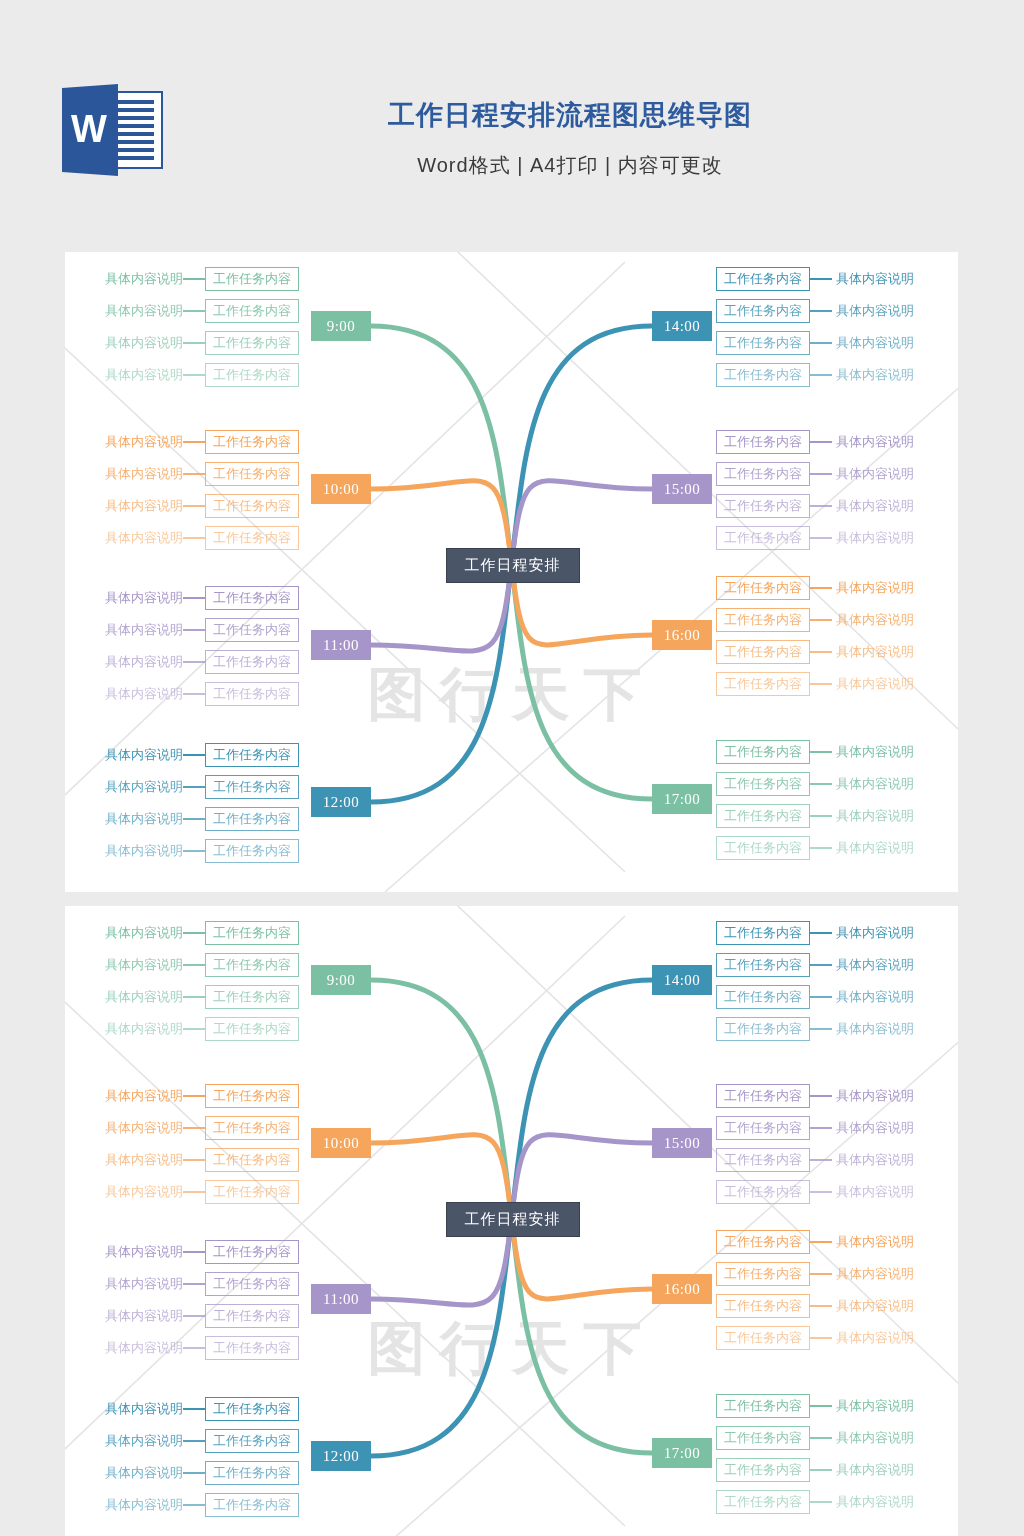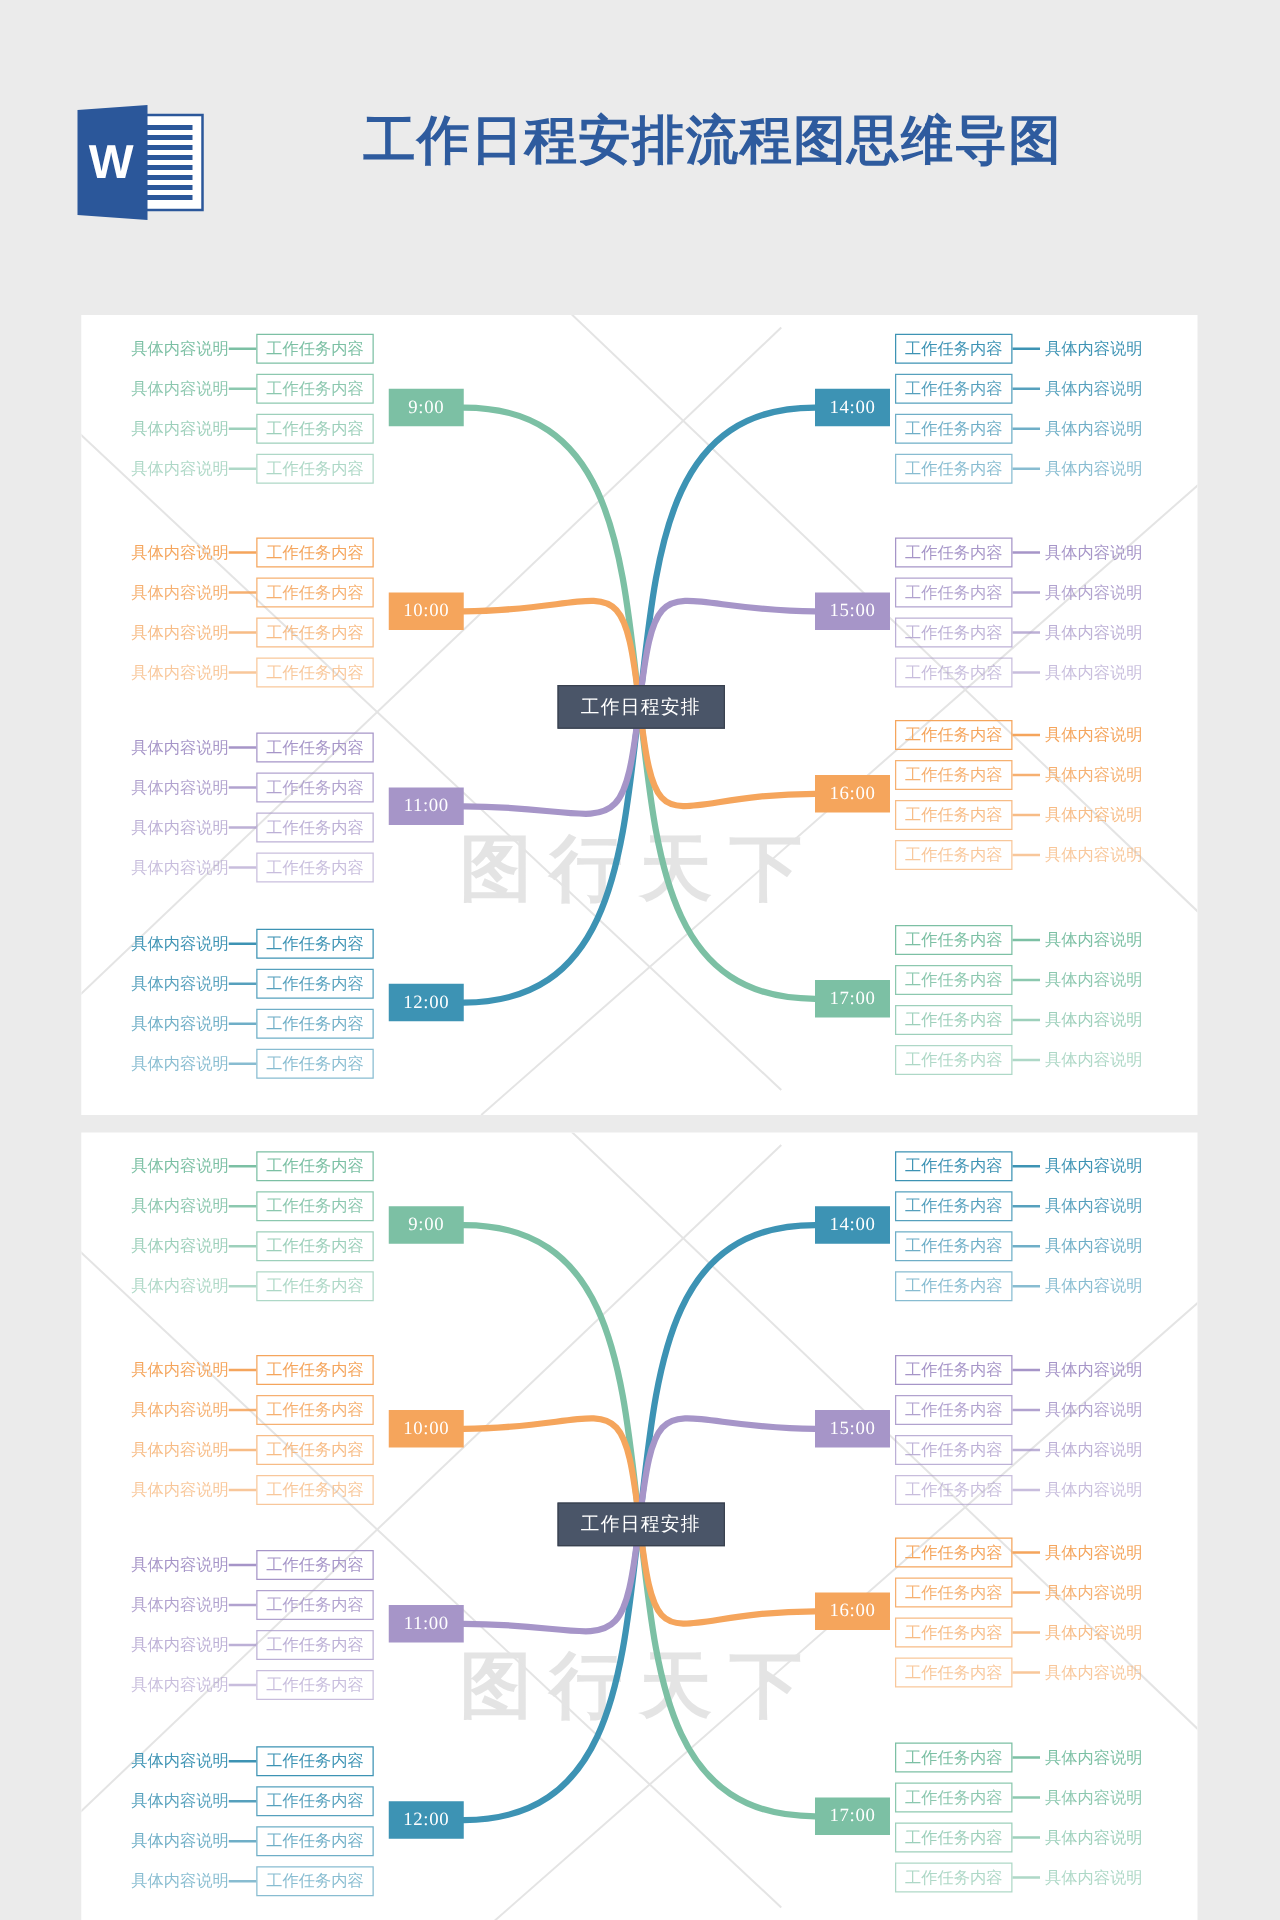--- a/index.html
+++ b/index.html
@@ -16,22 +16,22 @@
     position:absolute;left:0;top:0;width:1024px;height:250px;
     background:#ebebeb;
   }
   .word-logo{
     position:absolute;left:60px;top:84px;width:112px;height:92px;
   }
   .header-text{
     position:absolute;left:190px;top:92px;width:760px;text-align:center;
   }
   .header-title{
-    font-family:Liberation Mono, monospace;
-    font-size:42px;font-weight:bold;color:#2e5b9e;letter-spacing:1px;
+    font-family:Liberation Sans, sans-serif;
+    font-size:27px;font-weight:bold;color:#2e5b9e;letter-spacing:1px;
     line-height:46px;
   }
   .header-sub{
     font-family:"Liberation Sans","DejaVu Sans",sans-serif;
     font-size:20px;color:#3a3a3a;line-height:38px;margin-top:8px;
     letter-spacing:1px;
   }
 
   
   .sheet{
@@ -108,20 +108,21 @@
         <rect x="40" y="64" width="54" height="4"></rect>
         <rect x="40" y="72" width="54" height="4"></rect>
       </g>
       <path d="M2 4 L58 0 L58 92 L2 88 Z" fill="#2b579a"></path>
       <text x="29" y="58" font-family="Liberation Sans, sans-serif" font-size="38" font-weight="bold" fill="#ffffff" text-anchor="middle">W</text>
     </svg>
   </div>
 
   <div class="header-text">
     <div class="header-title">工作日程安排流程图思维导图</div>
+    <div class="header-sub">Word格式 | A4打印 | 内容可更改</div>
   </div>
 </div>
 
 <div class="sheet" id="sheet-1">
     <div class="watermark">图行天下</div>
     <svg class="curves" viewBox="0 0 893 640">
       <line x1="-60" y1="40" x2="560" y2="620" stroke="#e4e4e4" stroke-width="1.6"></line>
       <line x1="330" y1="-60" x2="980" y2="560" stroke="#e4e4e4" stroke-width="1.6"></line>
       <line x1="-60" y1="600" x2="560" y2="10" stroke="#e4e4e4" stroke-width="1.6"></line>
       <line x1="320" y1="640" x2="980" y2="60" stroke="#e4e4e4" stroke-width="1.6"></line>

